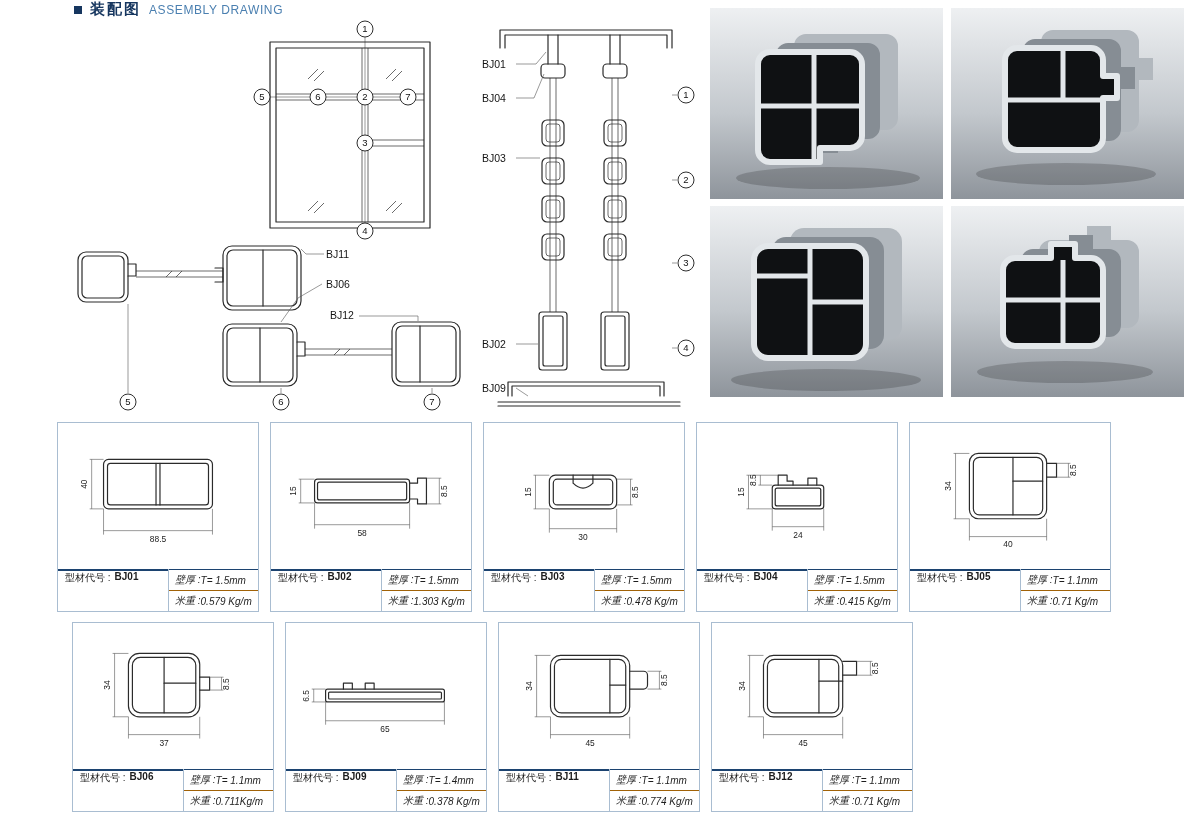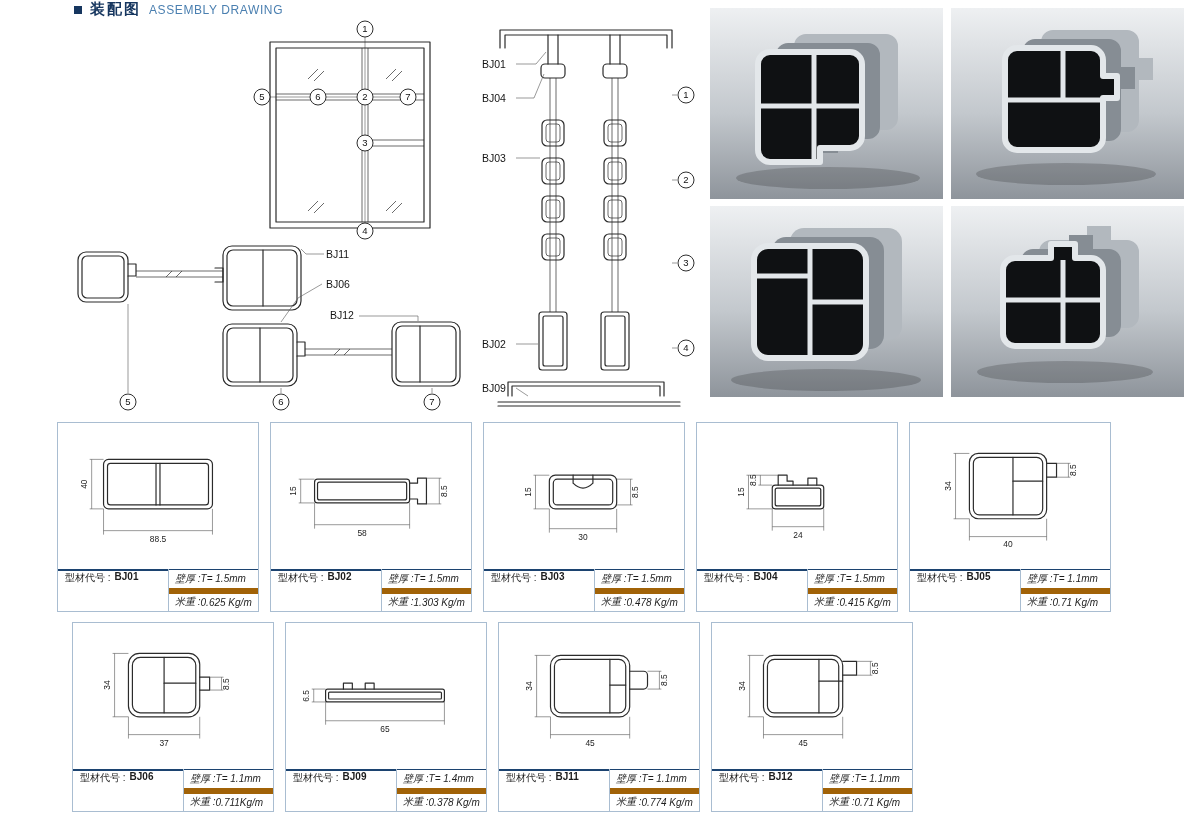--- a/index.html
+++ b/index.html
@@ -33,21 +33,21 @@
           display:flex; flex-direction:column; }
   .card-draw { flex:1; min-height:0; }
   .card-draw svg { display:block; width:100%; height:100%; }
   .card-footer { height:42px; display:flex; font-size:10px; color:#1d1d1d; }
   .cf-left { flex:0 0 55%; border-top:2px solid #1c4370; display:flex; align-items:flex-start;
              gap:4px; padding-left:7px; }
   .cf-left b { font-weight:700; }
   .cf-right { flex:1; display:flex; flex-direction:column; border-left:1px solid #a9bdd1; }
   .cf-row { flex:1; display:flex; align-items:center; padding-left:6px;
             border-top:1px solid #1c4370;font-style:italic; }
-  .cf-row + .cf-row { border-top:6px solid #a16207; }
+  .cf-row + .cf-row { border-top:1px solid #a16207; }
 </style>
 </head>
 <body>
 
 <div class="page">
 
   <svg style="position:absolute;width:0;height:0" aria-hidden="true">
     <defs>
       <linearGradient id="bgGrad" x1="0" y1="0" x2="0" y2="1">
         <stop offset="0" stop-color="#eef0f2"></stop>
@@ -342,21 +342,21 @@
             <span>型材代号 :</span>
             <b>BJ01</b>
           </div>
         <div class="cf-right">
           <div class="cf-row">
               <span>壁厚 :</span>
               <span>T= 1.5mm</span>
             </div>
           <div class="cf-row">
               <span>米重 :</span>
-              <span>0.625 Kg/m</span>
+              <span>0.579 Kg/m</span>
             </div>
         </div>
       </div>
     </div>
 
     <div class="card">
       <div class="card-draw">
         <svg viewBox="0 0 202 146">
           <g class="s">
               <rect x="44" y="56" width="96" height="24" rx="3"></rect>

